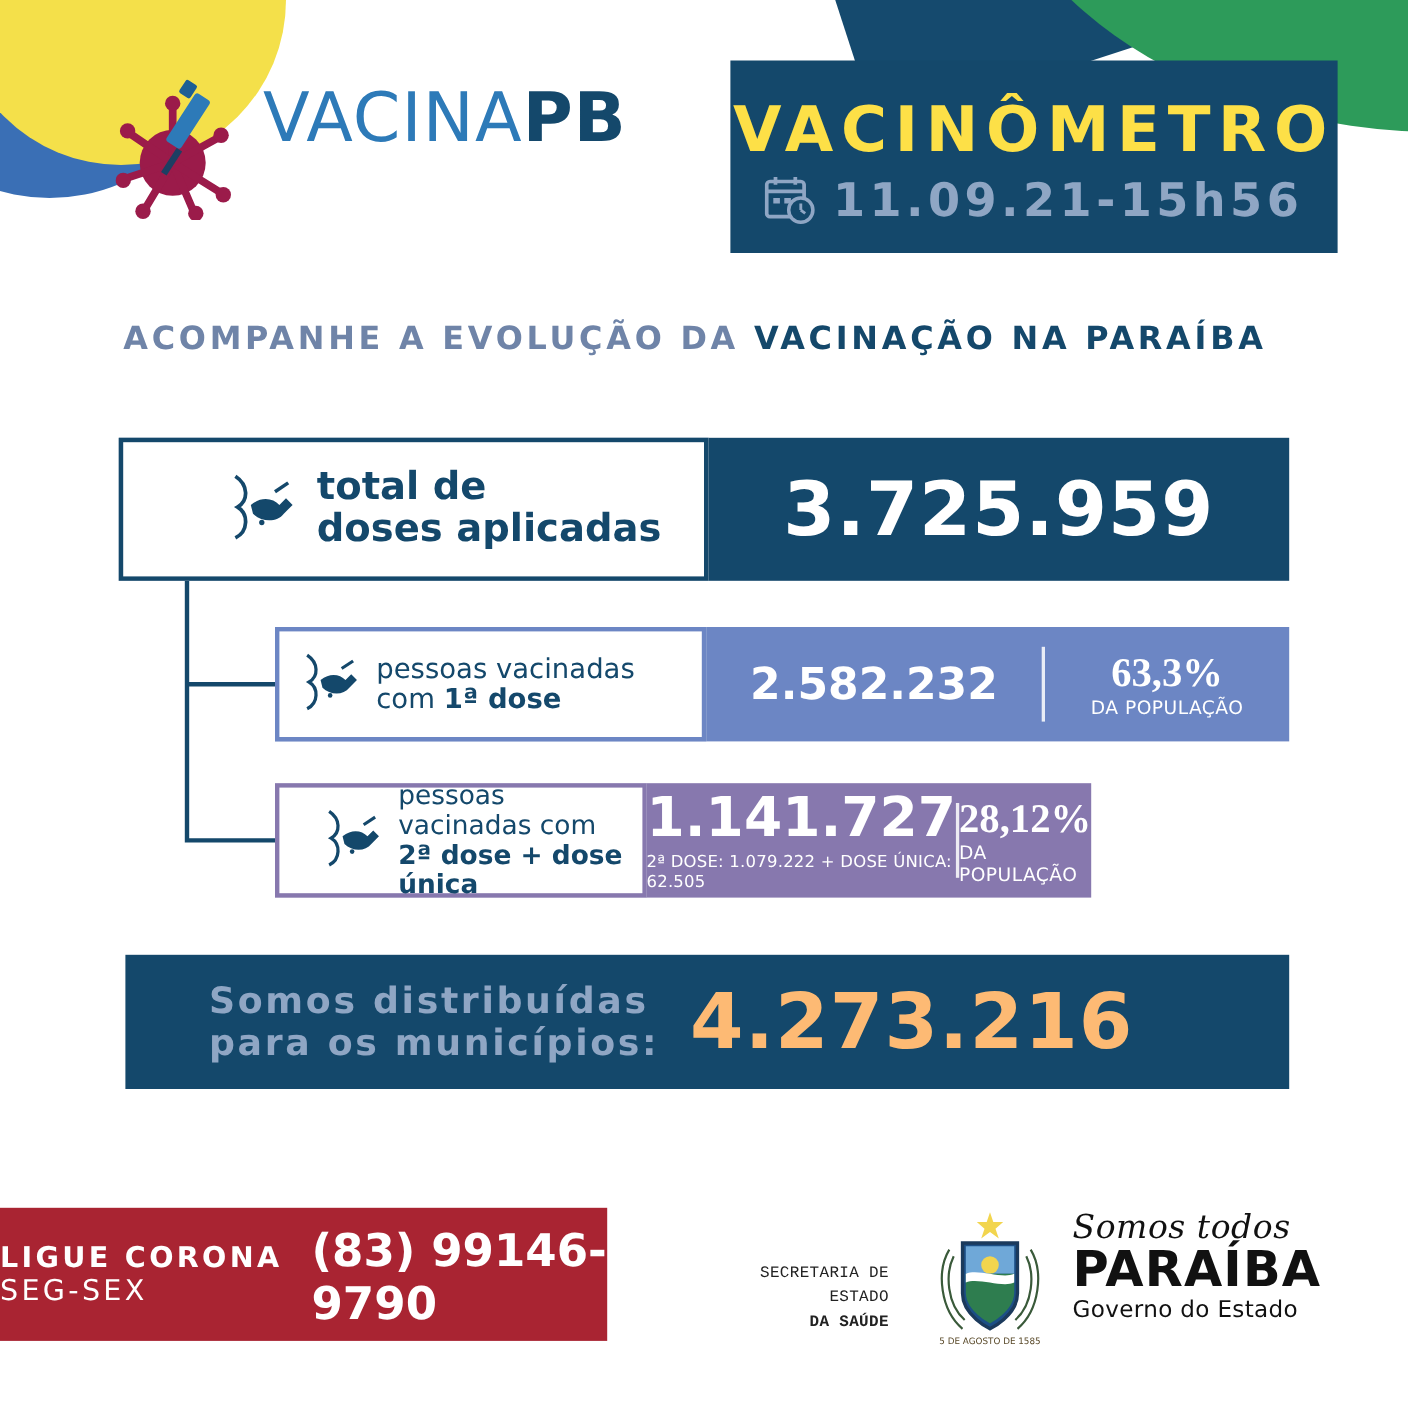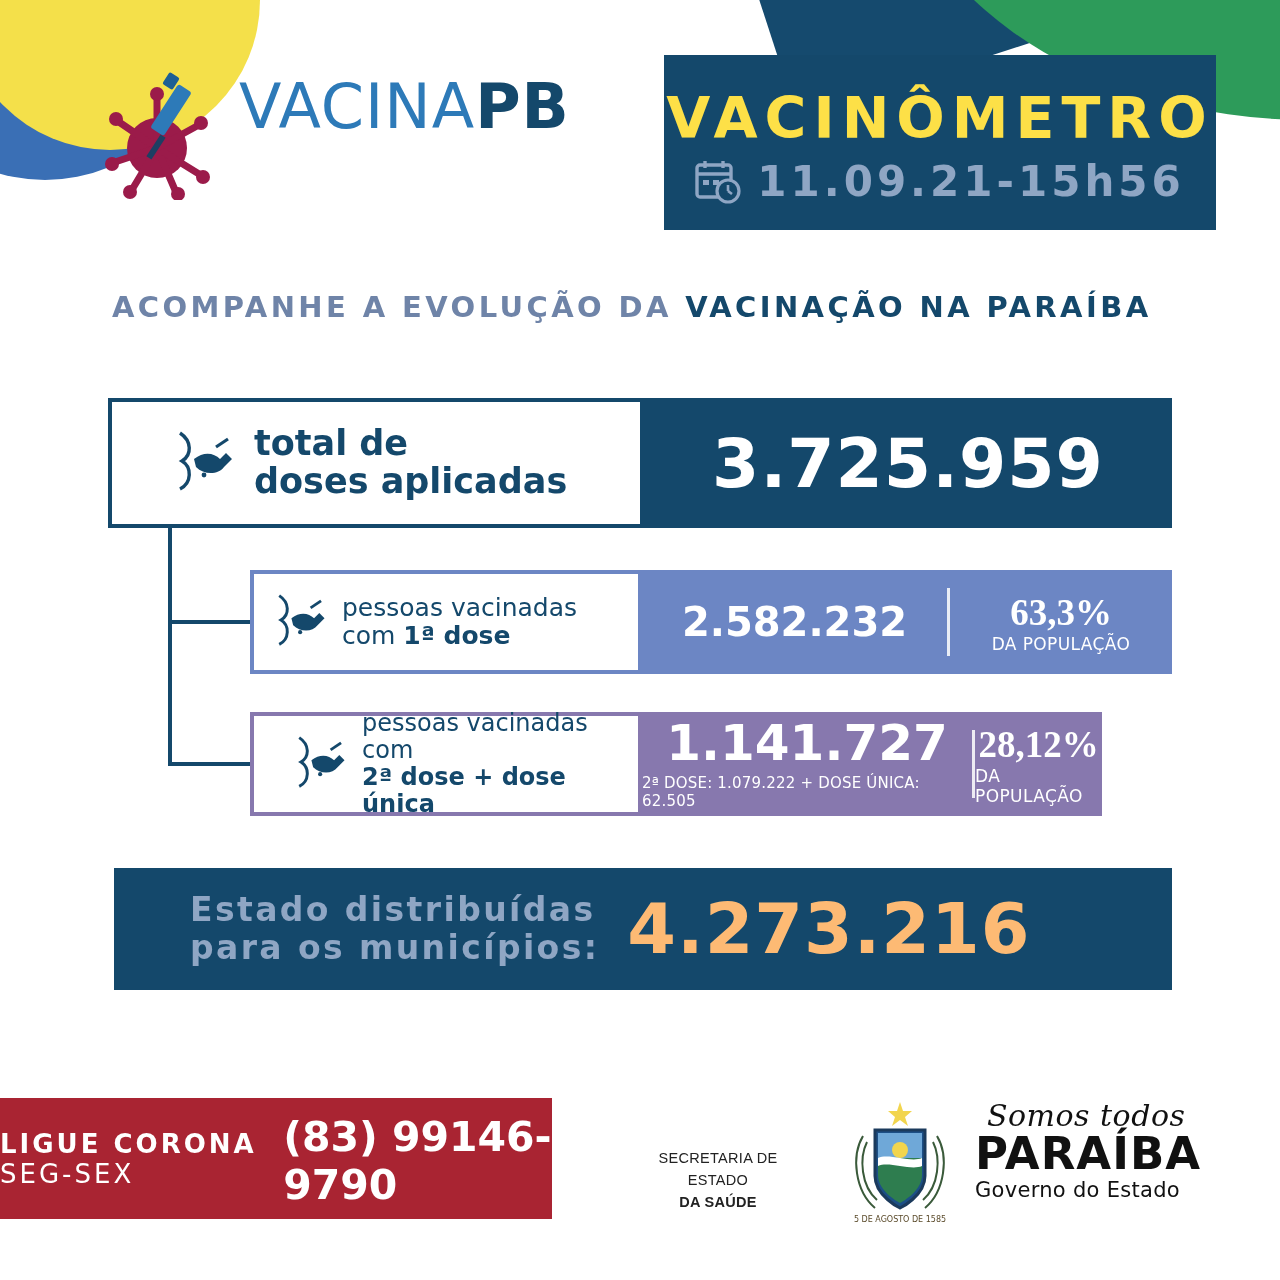--- a/index.html
+++ b/index.html
@@ -67,21 +67,21 @@
   
   .bracket { position:absolute; left:108px; top:398px; }
 
   
   .row1 {
     position:absolute; left:108px; top:398px; width:1064px; height:130px;
     background:#14486b; display:flex; align-items:stretch;
   }
   .row1 .label-card {
     width:536px; background:#ffffff; border:4px solid #14486b;
-    display:flex; align-items:center; gap:18px; padding-left:62px;
+    display:flex; align-items:center; gap:18px; padding-left:96px;
   }
   .row1 .label-txt {
     font-size:35px; line-height:1.08; color:#14486b; font-weight:700;
     font-family:"DejaVu Sans", sans-serif;
   }
   .row1 .value {
     flex:1; display:flex; align-items:center; justify-content:center;
     color:#ffffff; font-size:68px; font-weight:700; letter-spacing:1px;
     font-family:"DejaVu Sans", sans-serif;
   }
@@ -108,21 +108,21 @@
   .vdiv { width:3px; background:#ffffff; margin:18px 0; opacity:.85; }
   .pct-block {
     flex:1; display:flex; flex-direction:column; align-items:center; justify-content:center;
     color:#ffffff;
   }
   .pct-block .pct { font-size:37px; font-weight:700; font-family:Liberation Serif, serif;text-align:right;}
   .pct-block .pct-sub { font-size:17px; letter-spacing:.4px; font-family:"DejaVu Sans", sans-serif;}
 
   
   .row3 {
-    position:absolute; left:250px; top:712px; width:852px; height:104px;
+    position:absolute; left:250px; top:712px; width:742px; height:104px;
     background:#8778ae; display:flex; align-items:stretch;
   }
   .row3 .label-card {
     width:392px; background:#ffffff; border:4px solid #8778ae;
     display:flex; align-items:center; gap:14px; padding-left:40px;
   }
   .row3 .label-txt {
     font-size:24px; line-height:1.12; color:#14486b; font-weight:400;
     font-family:"DejaVu Sans", sans-serif;
   }
@@ -156,32 +156,31 @@
   .footer-red {
     position:absolute; left:0; top:1098px; width:552px; height:121px;
     background:#a92432; display:flex; flex-direction:row;
     align-items:center; justify-content:center; color:#fff;
   }
   .footer-red .l1 { font-size:26px; letter-spacing:3px; font-weight:700; font-family:"DejaVu Sans", sans-serif;}
   .footer-red .l1 span { font-weight:400; }
   .footer-red .l2 { font-size:41px; font-weight:700; margin-top:4px; font-family:"DejaVu Sans", sans-serif;}
 
   .sec-estado {
-    position:absolute; left:628px; top:1148px; width:180px; text-align:center;
+    position:absolute; left:628px; top:1148px; width:180px; text-align:right;
     color:#222; font-size:14.5px; line-height:1.5; letter-spacing:.3px;
-    font-family:Liberation Sans, sans-serif;
+    font-family:Liberation Mono, monospace;
   }
   .sec-estado b { font-weight:700; }
 
   .brasao { position:absolute; left:845px; top:1096px; width:110px; height:130px; }
   .gov-block { position:absolute; left:975px; top:1098px; width:215px; text-align:left; }
   .gov-somos {
     font-family:"DejaVu Serif", serif; font-style:italic; font-size:30px; color:#111;
     letter-spacing:.5px;
-    margin-left:12px;
   }
   .gov-pb {
     font-size:45px; font-weight:700; color:#111; letter-spacing:1px; line-height:1;
     margin-top:-2px; font-family:"DejaVu Sans", sans-serif;
   }
   .gov-sub {
     font-size:21px; color:#111; letter-spacing:.3px; margin-top:2px;
     font-family:"DejaVu Sans", sans-serif;
   }
 </style>
@@ -322,21 +321,21 @@
     </div>
     <div class="vdiv"></div>
     <div class="pct-block">
       <span class="pct">28,12%</span>
       <span class="pct-sub">DA POPULAÇÃO</span>
     </div>
   </div>
 
   <div class="row4">
     <div class="label">
-      <div>Estado distribuídas</div>
+      <div>Somos distribuídas</div>
       <div>para os municípios:</div>
     </div>
     <div class="value">4.273.216</div>
   </div>
 
   <div class="footer-red">
     <div class="l1">
       <b>LIGUE CORONA </b><span>SEG-SEX</span>
     </div>
     <div class="l2">(83) 99146-9790</div>

